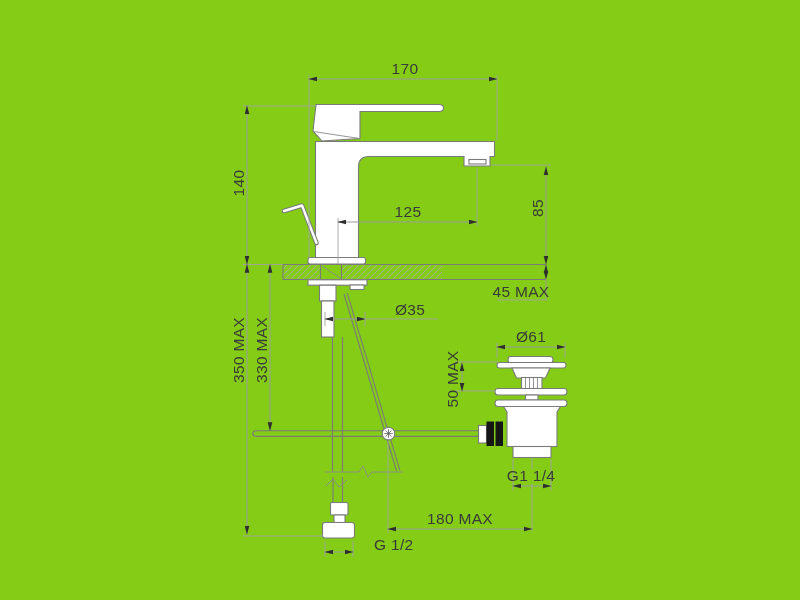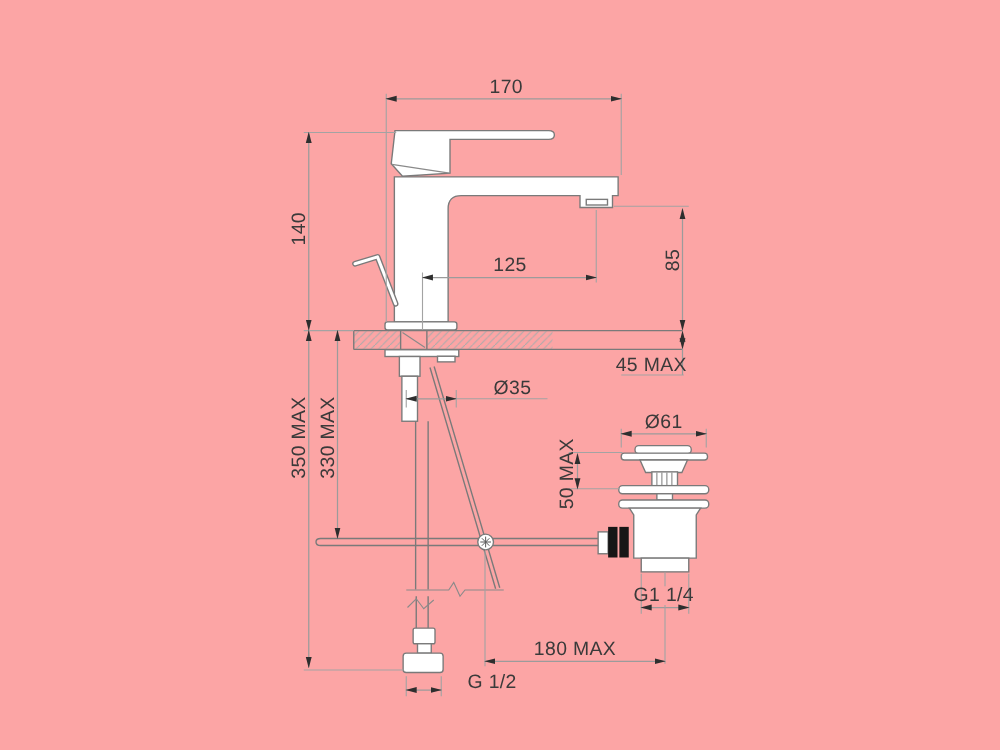--- a/index.html
+++ b/index.html
@@ -1,16 +1,16 @@
 <!DOCTYPE html>
 <html><head>
 <meta charset="utf-8">
 <style>
   html,body{margin:0;padding:0;background:#fff;}
-  .canvas{position:relative;width:800px;height:600px;background:#fca5a5;overflow:hidden;
+  .canvas{position:relative;width:800px;height:600px;background:#84cc16;overflow:hidden;
           font-family:"Liberation Sans", sans-serif;text-align:center;}
   svg{display:block;}
   .outline{stroke:#7a7a7a;stroke-width:1.1;fill:none;}
   .outline-f{stroke:#7a7a7a;stroke-width:1.1;fill:#ffffff;}
   .dim{stroke:#9b9b9b;stroke-width:1;fill:none;}
   .ext{stroke:#a3a3a3;stroke-width:0.9;fill:none;}
   .hatchline{stroke:#ababab;stroke-width:0.9;}
   .blackpart{fill:#161616;stroke:none;}
   .dimtext{fill:#3a3a3a;font-size:15.5px;letter-spacing:0.3px;}
   .rod-outer{stroke:#7a7a7a;stroke-width:4.6;fill:none;stroke-linecap:round;stroke-linejoin:round;}

